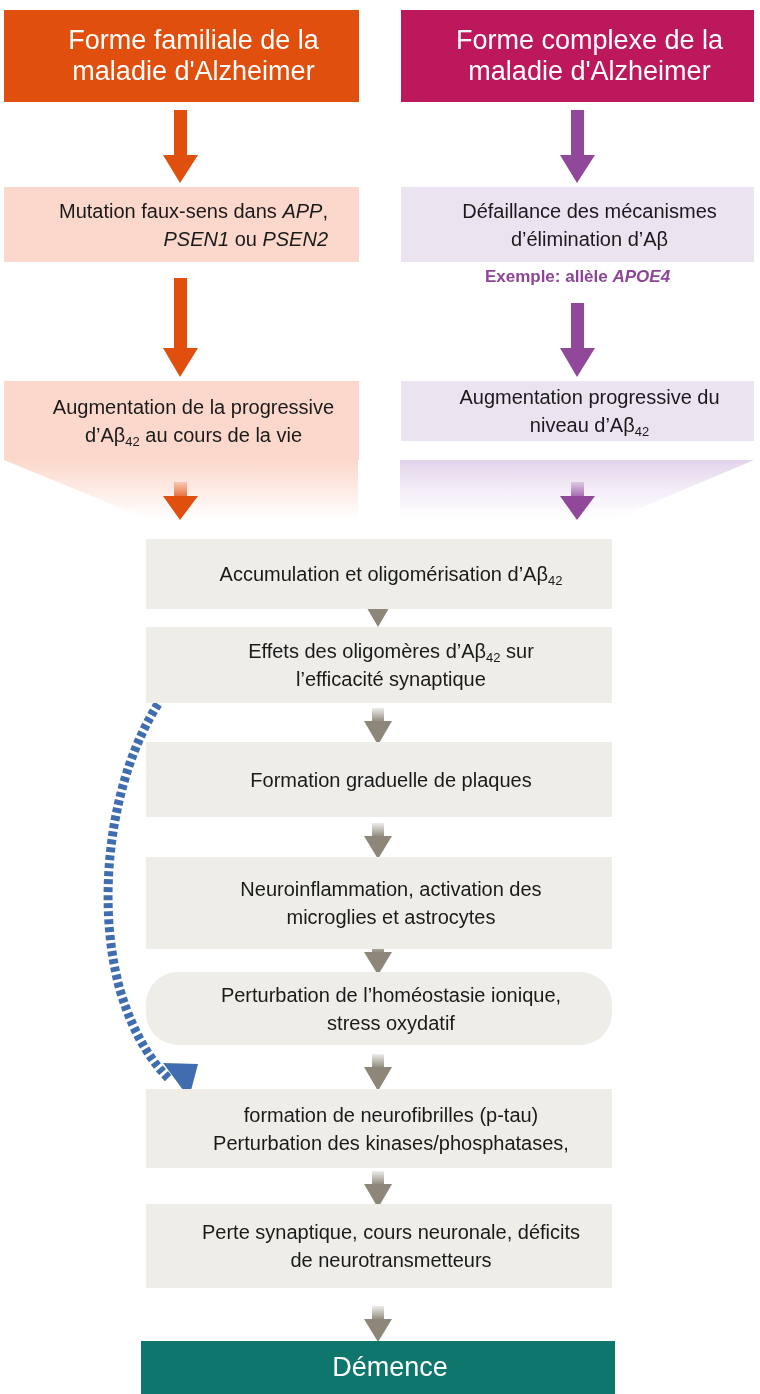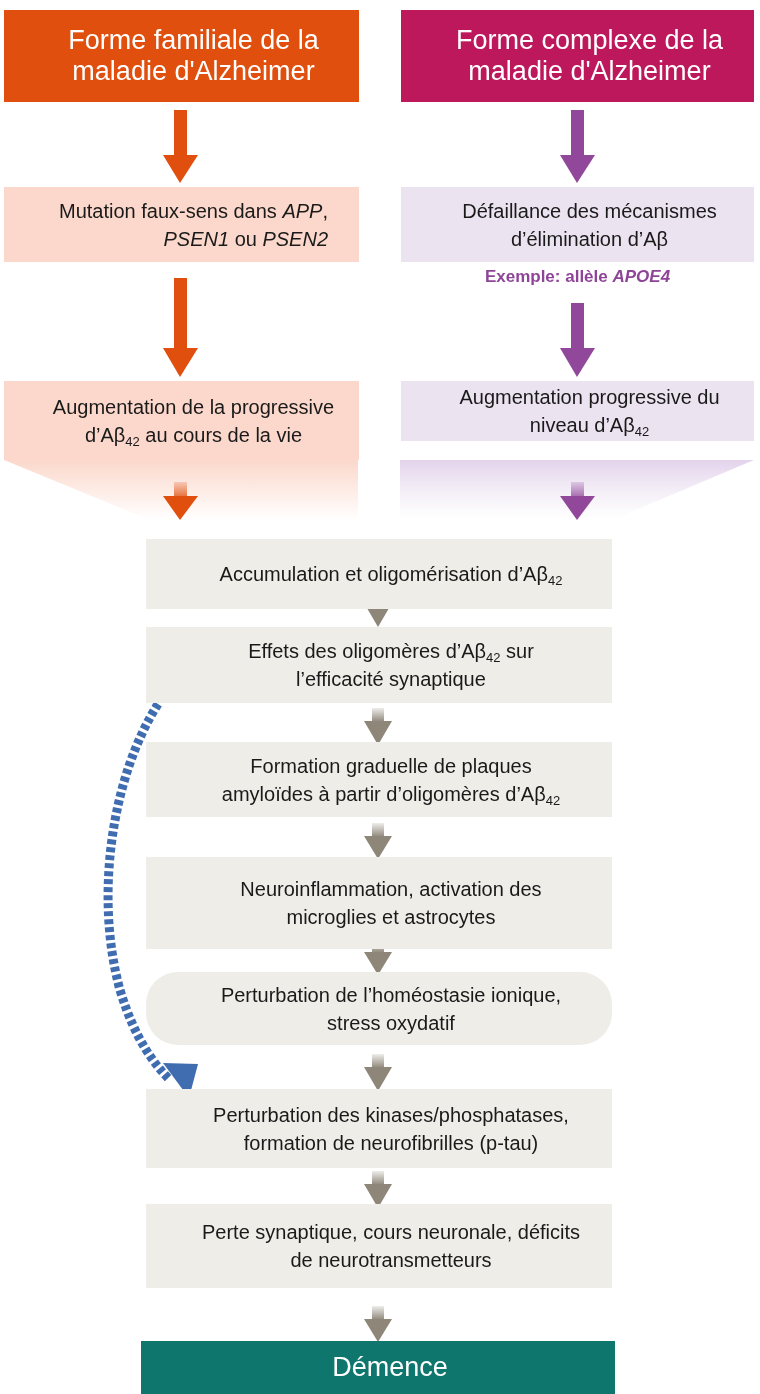--- a/index.html
+++ b/index.html
@@ -164,42 +164,41 @@
 <div class="box grey" style="left:146px; top:627px; width:466px; height:76px;">
   <div>
     <div><span>Effets des oligomères d’Aβ</span><sub>42</sub><span style="white-space:pre"> sur</span></div>
     <div>l’efficacité synaptique</div>
   </div>
 </div>
 
 <div class="box grey" style="left:146px; top:742px; width:466px; height:75px;">
   <div>
     <div>Formation graduelle de plaques</div>
-    <div><span>amyloïdes à partir d’oligomères d’Aβ</span><sub>42</sub></div>
   </div>
 </div>
 
 <div class="box grey" style="left:146px; top:857px; width:466px; height:92px;">
   <div>
     <div>Neuroinflammation, activation des</div>
     <div>microglies et astrocytes</div>
   </div>
 </div>
 
 <div class="box grey" style="left:146px; top:972px; width:466px; height:73px;border-radius:32px;">
   <div>
     <div>Perturbation de l’homéostasie ionique,</div>
     <div>stress oxydatif</div>
   </div>
 </div>
 
 <div class="box grey" style="left:146px; top:1089px; width:466px; height:79px;">
   <div>
+    <div>formation de neurofibrilles (p-tau)</div>
     <div>Perturbation des kinases/phosphatases,</div>
-    <div>formation de neurofibrilles (p-tau)</div>
   </div>
 </div>
 
 <div class="box grey" style="left:146px; top:1204px; width:466px; height:84px;">
   <div>
     <div>Perte synaptique, cours neuronale, déficits</div>
     <div>de neurotransmetteurs</div>
   </div>
 </div>
 

